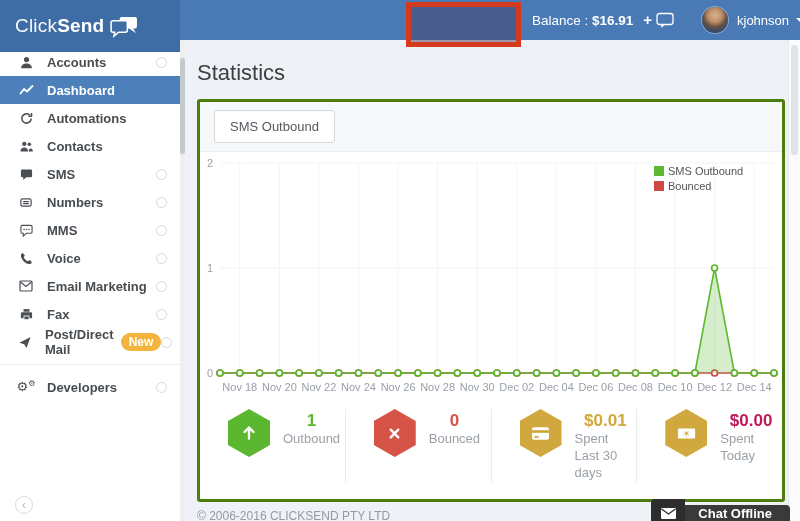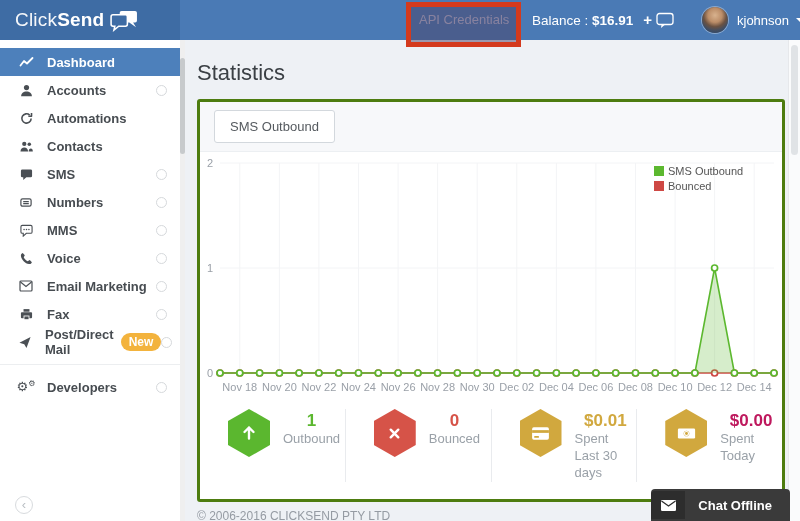--- a/index.html
+++ b/index.html
@@ -1,21 +1,21 @@
 <!DOCTYPE html>
 <html><head>
 <meta charset="utf-8">
 <style>
   html,body{margin:0;padding:0;}
   body{width:800px;height:521px;overflow:hidden;font-family:"Liberation Sans","DejaVu Sans",sans-serif;-webkit-font-smoothing:antialiased;}
   .app{position:relative;width:800px;height:521px;background:#eef1f5;overflow:hidden;}
 
   
   header{position:absolute;top:0;left:0;right:0;height:40px;background:#4a7ab5;color:#fff;z-index:10;}
-  .logo{position:absolute;left:0;top:0;width:180px;height:40px;background:#3e6ca4;display:flex;align-items:center;padding-left:15px;box-sizing:border-box;font-size:19px;letter-spacing:.2px;cursor:pointer;}
+  .logo{position:absolute;left:0;top:0;width:180px;height:52px;background:#3e6ca4;display:flex;align-items:center;padding-left:15px;box-sizing:border-box;font-size:19px;letter-spacing:.2px;cursor:pointer;}
   .logo-click{font-weight:400;opacity:.95}
   .logo-send{font-weight:700}
   .logo-bubbles{margin-left:6px;display:flex;}
   .api-cred{position:absolute;left:419px;top:0;line-height:40px;font-size:13px;color:#c6c2d6;text-decoration:none;cursor:pointer;}
   .balance{position:absolute;left:532px;top:0;line-height:40px;font-size:13.5px;cursor:pointer;}
   .balance b{font-weight:700}
   .balance .plus{margin-left:6px;font-size:15px;}
   .hchat{position:absolute;left:656px;top:12px;cursor:pointer;display:flex;}
   .user{position:absolute;left:702px;top:0;height:40px;display:flex;align-items:center;cursor:pointer;font-size:13px;}
   .avatar{width:26px;height:26px;border-radius:50%;margin-right:9px;background:radial-gradient(circle at 50% 32%,#d8b28e 0%,#bb8d68 32%,#6b5242 52%,#3e4d64 72%,#32405a 100%);box-shadow:0 0 0 1px rgba(255,255,255,.35);}
@@ -54,40 +54,39 @@
   .stats{display:flex;padding:7px 0 17px;}
   .stat{flex:1;display:flex;align-items:flex-start;padding-left:28px;box-sizing:border-box;}
   .stat + .stat{border-left:1px solid #e9ebee;}
   .hex{width:42px;height:48px;flex:0 0 auto;clip-path:polygon(50% 0,100% 25%,100% 75%,50% 100%,0 75%,0 25%);display:flex;align-items:center;justify-content:center;}
   .stat-text{margin:2px 0 0 13px;display:inline-block;}
   .stat-val{font-size:17px;font-weight:700;text-align:center;line-height:1.2;}
   .stat-label{font-size:13px;color:#9aa1a8;max-width:96px;line-height:1.3;}
   .footer{margin:7px 0 0 17px;font-size:12px;color:#959ba3;}
 
   
-  .chat-offline{position:absolute;right:10px;bottom:0;height:32px;background:#3a3a3a;color:#fff;border:none;border-radius:4px 4px 0 0;display:flex;align-items:center;font-weight:700;font-size:13px;padding:0 18px 0 0;font-family:inherit;cursor:pointer;z-index:20;}
+  .chat-offline{position:absolute;right:10px;bottom:0;height:16px;background:#3a3a3a;color:#fff;border:none;border-radius:4px 4px 0 0;display:flex;align-items:center;font-weight:700;font-size:13px;padding:0 18px 0 0;font-family:inherit;cursor:pointer;z-index:20;}
   .co-icon{width:34px;height:28px;background:#2d2d2d;border-radius:4px 0 0 0;display:flex;align-items:center;justify-content:center;margin-right:13px;}
 </style>
 </head>
 <body>
 
 <div class="app">
 
   <header>
     <div class="logo">
       <span class="logo-click">Click</span>
         <span class="logo-send">Send</span>
       <span class="logo-bubbles">
         <svg width="29" height="23" viewBox="0 0 30 24">
           <path d="M12 2h14a2 2 0 0 1 2 2v8a2 2 0 0 1-2 2h-2l3 5-7-5h-8a2 2 0 0 1-2-2V4a2 2 0 0 1 2-2z" fill="#fff"></path>
           <path d="M3 6h13a2 2 0 0 1 2 2v8a2 2 0 0 1-2 2H9l-5 4 .9-4H3a2 2 0 0 1-2-2V8a2 2 0 0 1 2-2z" fill="#3e6ca4" stroke="#fff" stroke-width="1.6"></path>
         </svg>
       </span>
     </div>
-    <a class="api-cred">API Credentials</a>
     <div class="balance">
       <span>Balance :</span>
       <b>$16.91</b>
       <b class="plus">+</b>
     </div>
     <span class="hchat">
       <svg width="18" height="17" viewBox="0 0 18 17" fill="none" stroke="#fff" stroke-width="1.3">
         <rect x="1" y="1.5" width="16" height="11" rx="2.5"></rect>
         <path d="M5.5 12.5 5 16l4.2-3.5" fill="#fff" stroke="none"></path>
       </svg>
@@ -96,37 +95,37 @@
       <span class="avatar"></span>
       <span>kjohnson</span>
       <span class="caret"></span>
     </div>
   </header>
 
   <div class="annotation-box"></div>
 
   <aside>
     <nav id="side-nav">
-        <a class="side-item active">
-          <span class="sicon">
-            <svg width="15" height="14" viewBox="0 0 14 14">
-              <path d="M1 10.5 4.5 6l3 2.5L13 3" fill="none" stroke="currentColor" stroke-width="1.8" stroke-linecap="round" stroke-linejoin="round"></path>
-            </svg>
-          </span>
-          <span class="slabel">Dashboard</span>
-        </a>
         <a class="side-item">
           <span class="sicon">
             <svg width="13" height="13" viewBox="0 0 14 14" fill="currentColor">
               <circle cx="7" cy="3.8" r="2.8"></circle>
               <path d="M1.2 13.2c0-3.3 2.5-5.1 5.8-5.1s5.8 1.8 5.8 5.1z"></path>
             </svg>
           </span>
           <span class="slabel">Accounts</span>
           <span class="schev"></span>
+        </a>
+        <a class="side-item active">
+          <span class="sicon">
+            <svg width="15" height="14" viewBox="0 0 14 14">
+              <path d="M1 10.5 4.5 6l3 2.5L13 3" fill="none" stroke="currentColor" stroke-width="1.8" stroke-linecap="round" stroke-linejoin="round"></path>
+            </svg>
+          </span>
+          <span class="slabel">Dashboard</span>
         </a>
         <a class="side-item">
           <span class="sicon">
             <svg width="13" height="13" viewBox="0 0 14 14" fill="none" stroke="currentColor" stroke-width="1.7">
               <path d="M12 7a5 5 0 1 1-1.6-3.7"></path>
               <path d="M12.4 1.2v3.4H9" stroke-linejoin="round"></path>
             </svg>
           </span>
           <span class="slabel">Automations</span>
         </a>

